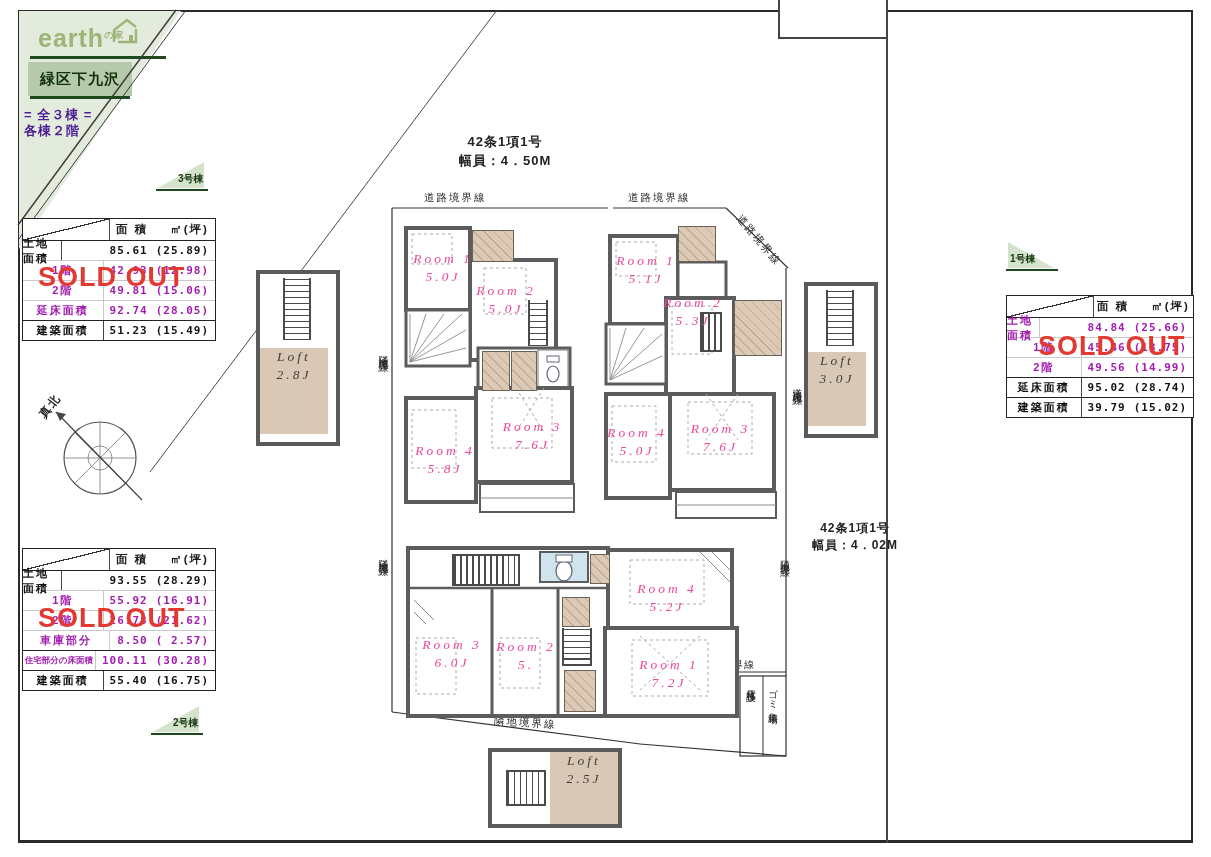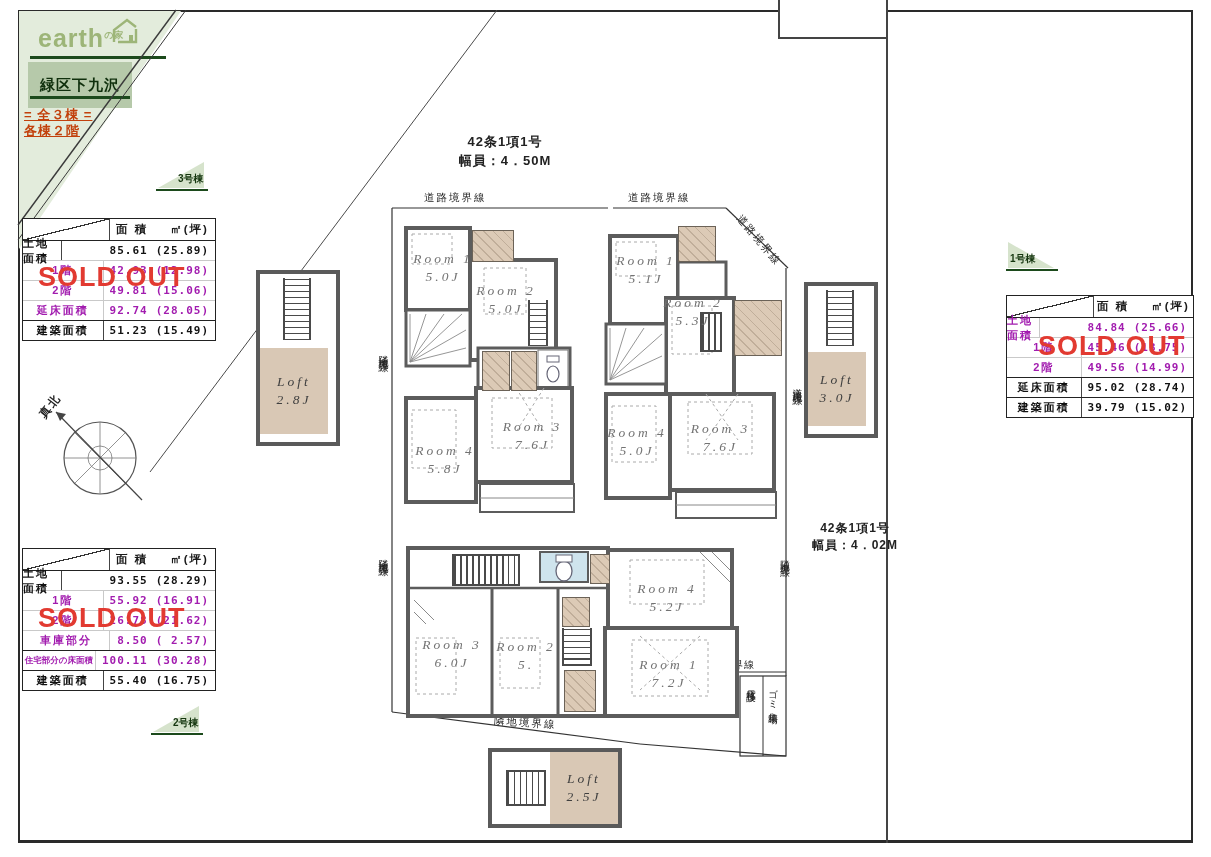--- a/index.html
+++ b/index.html
@@ -8,23 +8,23 @@
   .abs{position:absolute;}
   .hline{position:absolute;background:#2a2a2a;height:2px;}
   .vline{position:absolute;background:#2a2a2a;width:2px;}
   
   .banner-tri{position:absolute;left:19px;top:11px;width:200px;height:250px;
     background:#e3ecdc;clip-path:polygon(0 0,162px 0,0 238px);}
   .logo{position:absolute;left:38px;top:24px;font-size:25px;font-weight:bold;
     color:#9db578;letter-spacing:1px;}
   .logo-sub{font-size:9px;color:#9db578;vertical-align:super;}
   .bar{position:absolute;background:#1c4a1c;height:3px;}
-  .loc-box{position:absolute;left:28px;top:62px;width:104px;height:46px;background:#b6c9aa;
+  .loc-box{position:absolute;left:28px;top:62px;width:104px;height:34px;background:#b6c9aa;
     display:flex;align-items:center;justify-content:center;font-size:15px;font-weight:bold;color:#10300d;letter-spacing:1px;}
-  .units{position:absolute;font-size:13px;font-weight:bold;color:#c2410c;letter-spacing:1px;text-decoration:underline;}
+  .units{position:absolute;font-size:13px;font-weight:bold;color:#4c1d95;letter-spacing:1px;}
   
   .flag{position:absolute;}
   .flag .tri{width:0;height:0;border-bottom:26px solid #d6e3cc;}
   .flag.right .tri{border-left:46px solid transparent;}
   .flag.left .tri{border-right:46px solid transparent;}
   .flag .flabel{position:absolute;bottom:2px;font-size:10px;font-weight:bold;color:#15360f;white-space:nowrap;}
   .flag.right .flabel{left:20px;}
   .flag.left .flabel{left:2px;}
   .flag .fbar{position:absolute;bottom:-3px;left:-2px;width:52px;height:2px;background:#1c4a1c;}
   
@@ -47,30 +47,30 @@
     background:linear-gradient(to bottom right,transparent 48.5%,#333 48.5%,#333 51.5%,transparent 51.5%);}
   .t-htext{flex:1;display:flex;align-items:center;justify-content:center;gap:22px;
     font-size:11.5px;font-weight:bold;letter-spacing:2px;}
   .muted, .muted .t-label, .muted .t-vals{color:#a21caf;border-color:#c9c9c9;}
   .strong{color:#111;}
   .soldout{position:absolute;z-index:6;color:#e23a31;font-size:27px;font-weight:bold;
     letter-spacing:1px;white-space:nowrap;font-family:"Liberation Sans",sans-serif;}
   
   .plansvg{position:absolute;z-index:2;}
   .room-label{position:absolute;z-index:4;font-family:"Liberation Serif",serif;font-style:italic;
-    color:#737373;font-size:13.5px;letter-spacing:3px;text-align:center;line-height:1.3;white-space:nowrap;}
+    color:#ec4899;font-size:13.5px;letter-spacing:3px;text-align:center;line-height:1.3;white-space:nowrap;}
   .tanbox{position:absolute;z-index:3;background:#dccab6;
     background-image:repeating-linear-gradient(45deg,rgba(110,90,70,.25) 0 1px,transparent 1px 7px);
     border:1.5px solid #6b6257;}
   .treads-v{position:absolute;z-index:3;background:#fff;border:2px solid #4a4a4a;
     background-image:repeating-linear-gradient(90deg,#4a4a4a 0 1.5px,transparent 1.5px 6px);}
   .treads-h{position:absolute;z-index:3;background:#fff;border-left:2px solid #4a4a4a;border-right:2px solid #4a4a4a;
     background-image:repeating-linear-gradient(0deg,#4a4a4a 0 1.5px,transparent 1.5px 6px);}
   .loft{position:absolute;z-index:3;border:4px solid #5a5a5a;background:#fff;}
-  .loft .tan{position:absolute;background:#d9c8b5;display:flex;align-items:center;justify-content:center;}
+  .loft .tan{position:absolute;background:#d9c8b5;display:flex;justify-content:center;}
   .loft-label{font-family:"Liberation Serif",serif;font-style:italic;color:#3f3f3f;
     font-size:13.5px;letter-spacing:3px;text-align:center;line-height:1.35;white-space:nowrap;}
 </style>
 </head>
 <body>
 
 <div id="page">
 
   <div class="hline" style="left:18px;top:10px;width:761px;"></div>
   <div class="hline" style="left:887px;top:10px;width:306px;"></div>

